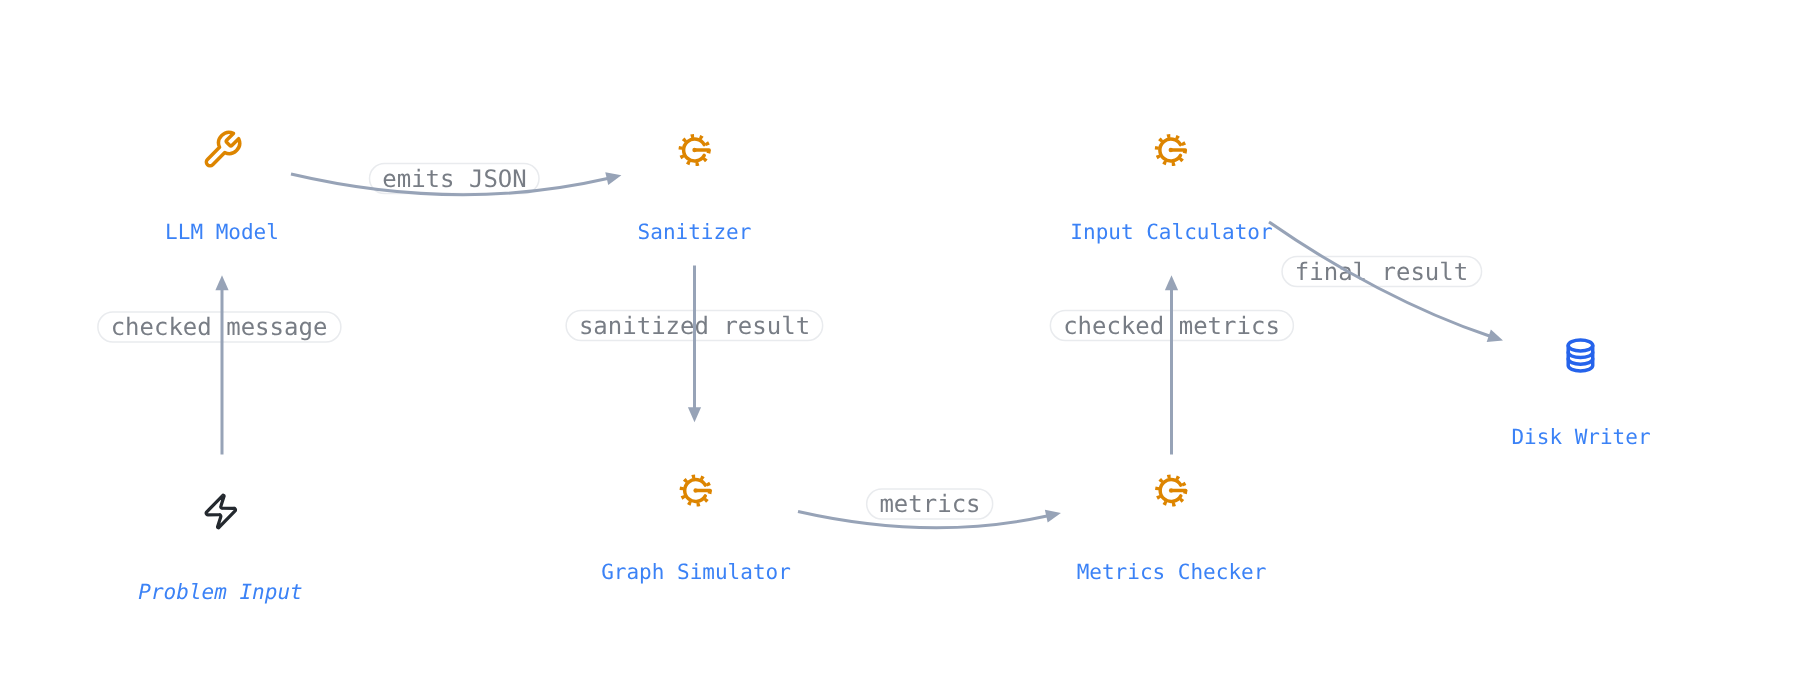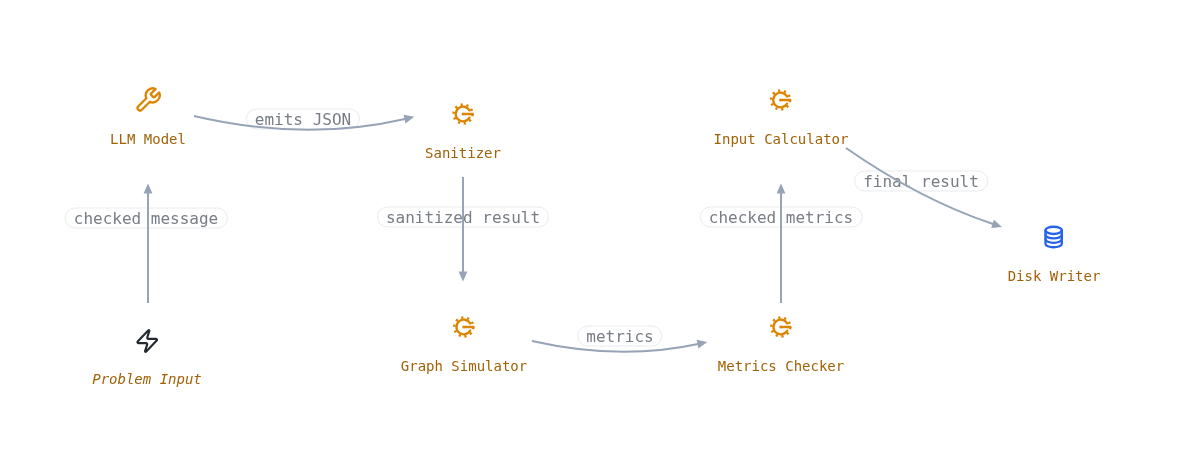--- a/index.html
+++ b/index.html
@@ -12,24 +12,24 @@
   .node {
     position: absolute;
     transform: translateX(-50%);
     display: flex;
     flex-direction: column;
     align-items: center;
     z-index: 1;
   }
   .node .icon { display: block; }
   .node .nlabel {
-    margin-top: 17px;
+    margin-top: 33px;
     font-size: 14px;
     line-height: 16px;
-    color: #a16207;
+    color: #3b82f6;
     white-space: nowrap;
   }
   .elabel {
     position: absolute;
     transform: translate(-50%, -50%);
     background: #ffffff;
     border: 1px solid #e9ebee;
     border-radius: 11px;
     padding: 2px 8px;
     font-size: 16px;
@@ -48,21 +48,21 @@
 </head>
 <body>
 
 <div class="node" style="left:148px; top:86px;">
   <svg class="icon" width="28" height="28" viewBox="0 0 24 24" fill="none" stroke="#dd8500" stroke-width="2" stroke-linecap="round" stroke-linejoin="round">
     <path d="M14.7 6.3a1 1 0 0 0 0 1.4l1.6 1.6a1 1 0 0 0 1.4 0l3.77-3.77a6 6 0 0 1-7.94 7.94l-6.91 6.91a2.12 2.12 0 0 1-3-3l6.91-6.91a6 6 0 0 1 7.94-7.94l-3.76 3.76z"></path>
   </svg>
   <div class="nlabel">LLM Model</div>
 </div>
 
-<div class="node" style="left:463px; top:100px;">
+<div class="node" style="left:463px; top:86px;">
   <svg class="icon" width="28" height="28" viewBox="0 0 24 24" fill="none" stroke="#dd8500" stroke-width="2" stroke-linecap="round">
     <circle cx="12" cy="12" r="8.1" stroke-width="2.2" stroke-dasharray="1.9 3.2" stroke-linecap="butt"></circle>
     <path d="M17.5 8.9 A6.3 6.3 0 1 0 17.5 15.1"></path>
     <circle cx="12" cy="12" r="1.3" fill="#dd8500" stroke="none"></circle>
     <path d="M13 12 H20.3"></path>
   </svg>
   <div class="nlabel">Sanitizer</div>
 </div>
 
 <div class="node" style="left:781px; top:86px;">

